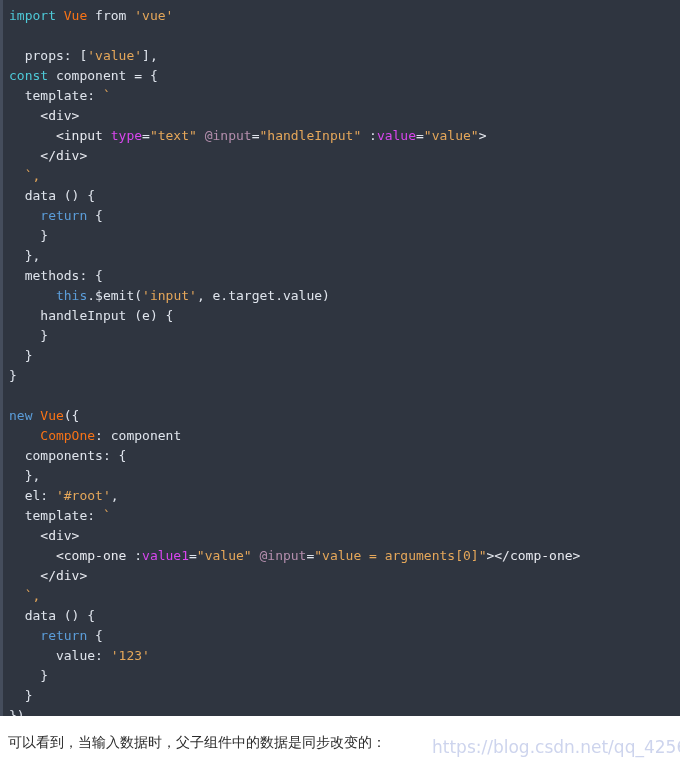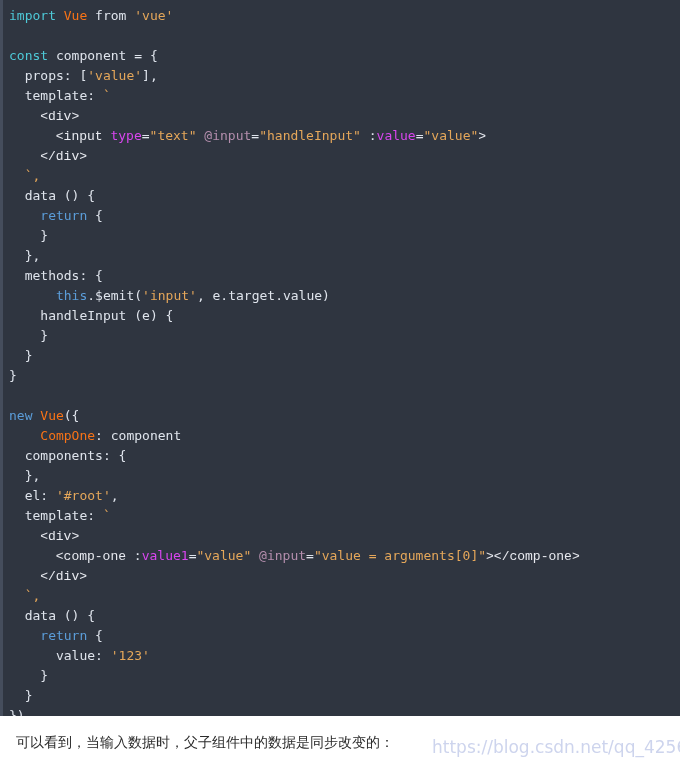--- a/index.html
+++ b/index.html
@@ -43,25 +43,25 @@
     padding-left: 6px;
   }
   
   .t-kw      { color: #4ec9d7; }   
   .t-kw2     { color: #5b9dd9; }   
   .t-plain   { color: #dfe4ec; }   
   .t-ident   { color: #d946ef; }   
   .t-type    { color: #f97316; }   
   .t-str     { color: #e5a75a; }   
   .t-attr    { color: #b48ead; }   
-  .t-tag     { color: #e8eaf0; font-family: Liberation Mono, monospace; }
+  .t-tag     { color: #e8eaf0; }
 
   .caption {
     position: absolute;
-    left: 12px;
+    left: 4px;
     top: 730px;
     width: 556px;
     height: 37px;
     color: #2b2b2b;
     font-family: "DejaVu Sans", "Liberation Sans", sans-serif;
     font-size: 14px;
     line-height: 24px;
     padding-left: 4px;
     box-sizing: border-box;
     white-space: pre;
@@ -82,22 +82,22 @@
 </style>
 </head>
 <body>
 
 <div id="app">
 
   <div class="code-block">
     <div class="code-scroll">
         <div class="code-line"><span class="t-kw">import</span><span class="t-plain"> </span><span class="t-type">Vue</span><span class="t-plain"> </span><span class="t-plain">from</span><span class="t-plain"> </span><span class="t-str">'vue'</span></div>
         <div class="code-line">&nbsp;</div>
+        <div class="code-line"><span class="t-plain">  props: [</span><span class="t-str">'value'</span><span class="t-plain">],</span></div>
         <div class="code-line"><span class="t-kw">const</span><span class="t-plain"> component = {</span></div>
-        <div class="code-line"><span class="t-plain">  props: [</span><span class="t-str">'value'</span><span class="t-plain">],</span></div>
         <div class="code-line"><span class="t-plain">  template: </span><span class="t-str">`</span></div>
         <div class="code-line"><span class="t-tag">    &lt;div&gt;</span></div>
         <div class="code-line"><span class="t-tag">      &lt;input </span><span class="t-ident">type</span><span class="t-plain">=</span><span class="t-str">"text"</span><span class="t-plain"> </span><span class="t-attr">@input</span><span class="t-plain">=</span><span class="t-str">"handleInput"</span><span class="t-plain"> :</span><span class="t-ident">value</span><span class="t-plain">=</span><span class="t-str">"value"</span><span class="t-tag">&gt;</span></div>
         <div class="code-line"><span class="t-tag">    &lt;/div&gt;</span></div>
         <div class="code-line"><span class="t-str">  `,</span></div>
         <div class="code-line"><span class="t-plain">  data () {</span></div>
         <div class="code-line"><span class="t-plain">    </span><span class="t-kw2">return</span><span class="t-plain"> {</span></div>
         <div class="code-line"><span class="t-plain">    }</span></div>
         <div class="code-line"><span class="t-plain">  },</span></div>
         <div class="code-line"><span class="t-plain">  methods: {</span></div>

